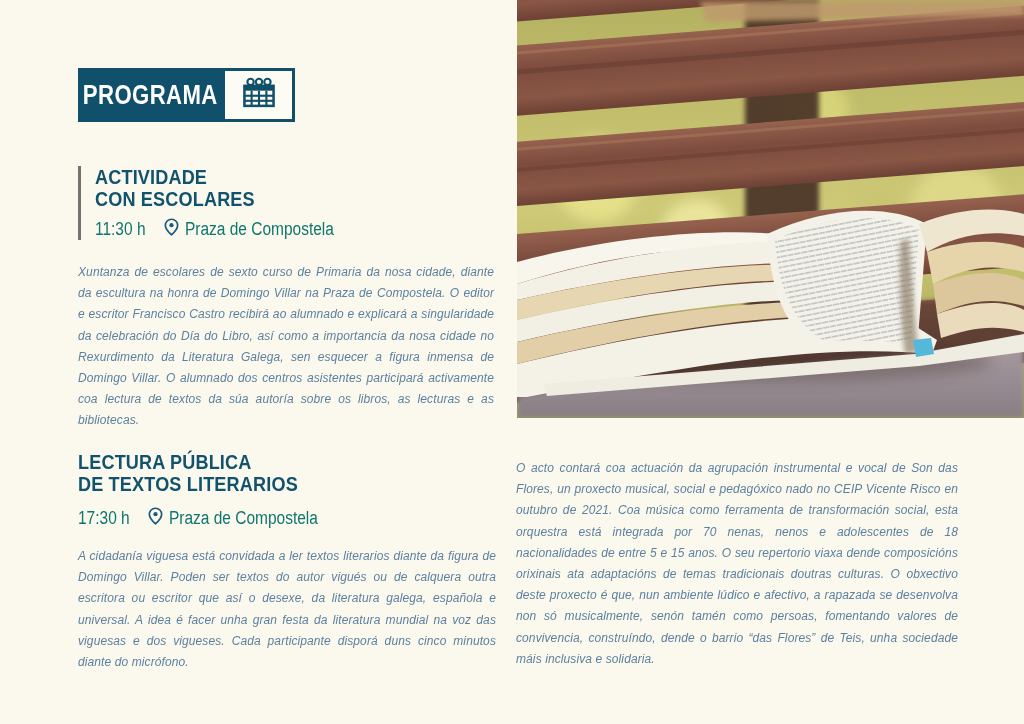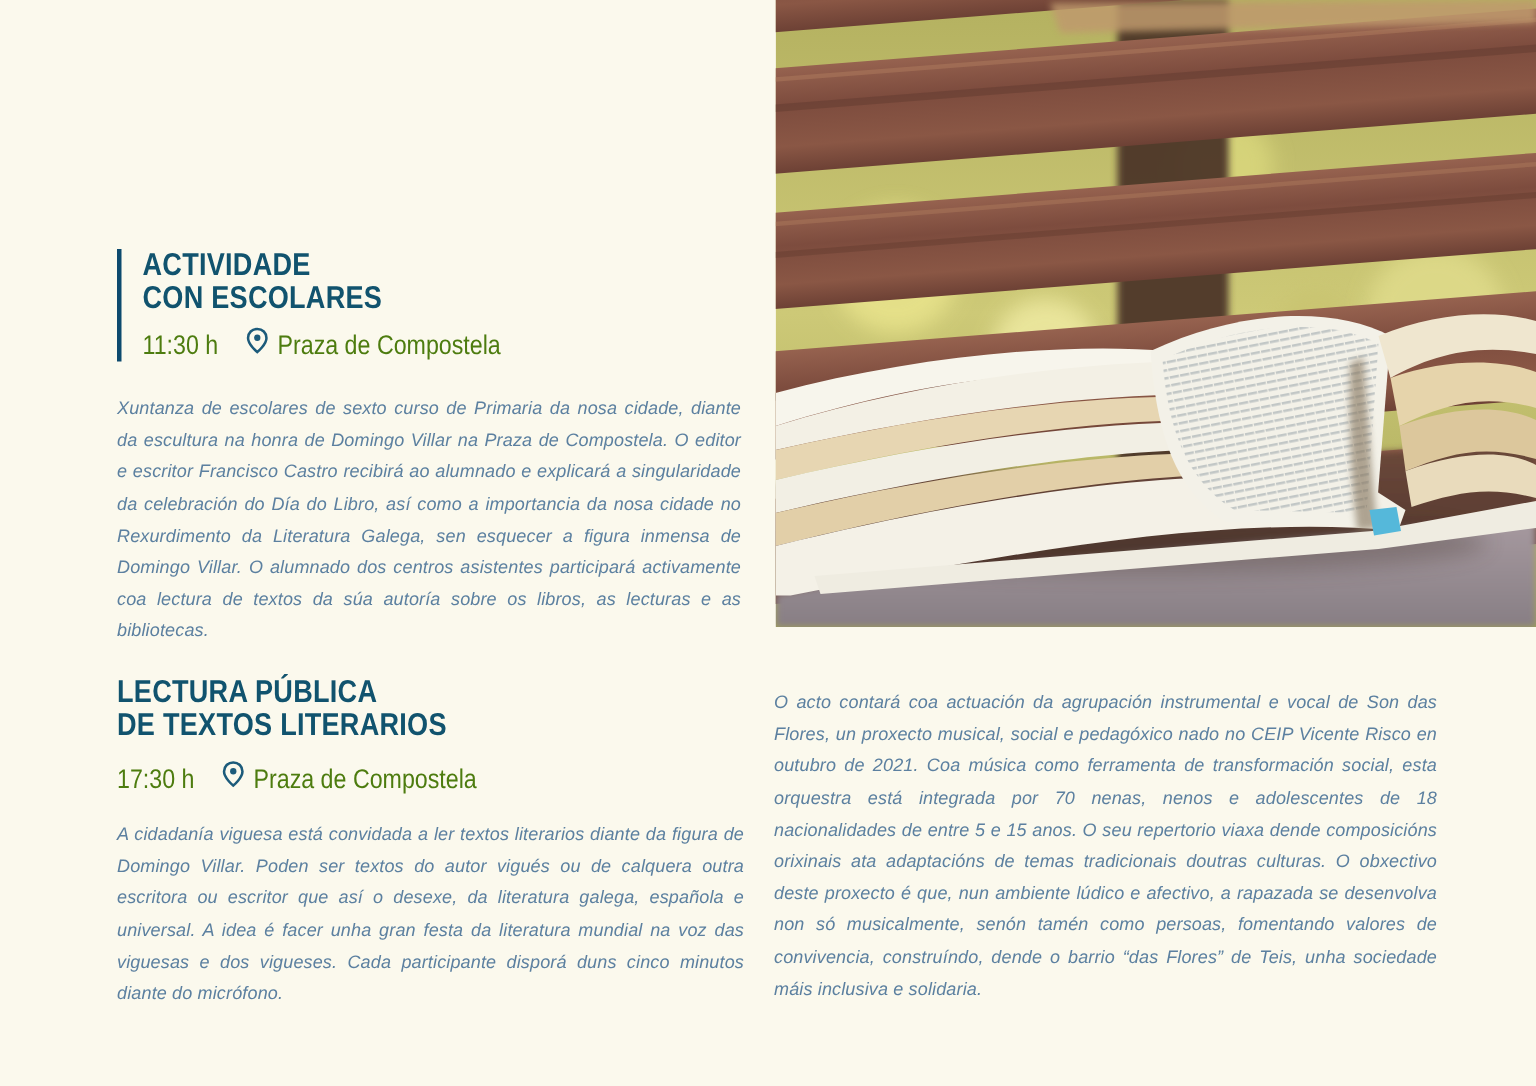--- a/index.html
+++ b/index.html
@@ -31,46 +31,67 @@
   .day-col{width:59px;}
   .day-number{
     font-size:52px;font-weight:bold;line-height:.8;margin-top:2px;
     display:inline-block;transform:scaleX(.88);transform-origin:0 50%;
   }
   .weekday{
     font-size:17px;margin-top:7px;letter-spacing:.3px;
     display:inline-block;transform:scaleX(.85);transform-origin:0 50%;
     white-space:nowrap;
   }
-  .event-body{border-left:3px solid #0c4a6e;padding-left:14px;}
+  .event-body{border-left:3px solid #737373;padding-left:14px;}
   .event-title-line{
     font-size:21px;font-weight:bold;line-height:22px;letter-spacing:.2px;
     transform:scaleX(.86);transform-origin:0 50%;white-space:nowrap;color:#11536E;
   }
-  .time-row{display:flex;align-items:center;margin-top:8px;color:#4d7c0f;}
+  .time-row{display:flex;align-items:center;margin-top:8px;color:#0f766e;}
   .time-text,.loc-text{
     font-size:18px;line-height:20px;display:inline-block;
     transform:scaleX(.86);transform-origin:0 50%;white-space:nowrap;
   }
   .pin{margin:0 6px 0 10px;flex:0 0 auto;}
   
   .para{
     position:absolute;color:#5C80A0;
     font-size:12px;line-height:21.2px;text-align:justify;
     letter-spacing:.1px;
     font-style:italic;
   }
   
   .photo{position:absolute;left:517px;top:0;width:507px;height:418px;overflow:hidden;}
 </style>
 </head>
 <body>
 
 <div class="page">
 
+  <div class="badge">
+    <div class="badge-label-box">
+      <span class="badge-label">PROGRAMA</span>
+    </div>
+    <div class="badge-icon-box">
+      <span>
+        <svg width="38" height="34" viewBox="0 0 36 32" fill="none">
+          <circle cx="10" cy="5.5" r="3" stroke="#11506A" stroke-width="2"></circle>
+          <circle cx="18" cy="5.5" r="3" stroke="#11506A" stroke-width="2"></circle>
+          <circle cx="26" cy="5.5" r="3" stroke="#11506A" stroke-width="2"></circle>
+          <rect x="4.2" y="9.2" width="27.6" height="19" stroke="#11506A" stroke-width="2.4" fill="none"></rect>
+          <rect x="4.2" y="9.2" width="27.6" height="4.6" fill="#11506A"></rect>
+          <line x1="11" y1="13.8" x2="11" y2="28.2" stroke="#11506A" stroke-width="2"></line>
+          <line x1="18" y1="13.8" x2="18" y2="28.2" stroke="#11506A" stroke-width="2"></line>
+          <line x1="25" y1="13.8" x2="25" y2="28.2" stroke="#11506A" stroke-width="2"></line>
+          <line x1="4.2" y1="18.6" x2="31.8" y2="18.6" stroke="#11506A" stroke-width="2"></line>
+          <line x1="4.2" y1="23.4" x2="31.8" y2="23.4" stroke="#11506A" stroke-width="2"></line>
+        </svg>
+      </span>
+    </div>
+  </div>
 
   <div class="event-head" style="top:166px;">
     <div class="event-body">
       <div class="event-title-line">ACTIVIDADE</div>
       <div class="event-title-line">CON ESCOLARES</div>
       <div class="time-row">
         <span class="time-text">11:30 h</span>
         <span class="pin">
           <svg width="15" height="18" viewBox="0 0 14 17" fill="none">
             <path d="M7,1.2 C3.7,1.2 1.2,3.7 1.2,6.9 C1.2,11 7,15.8 7,15.8 C7,15.8 12.8,11 12.8,6.9 C12.8,3.7 10.3,1.2 7,1.2 Z" stroke="#1C5B7B" stroke-width="1.6"></path>

